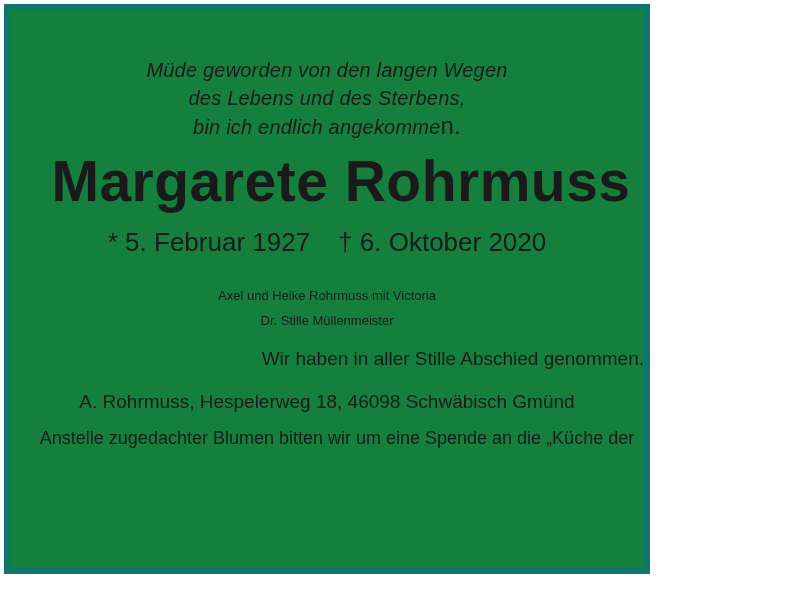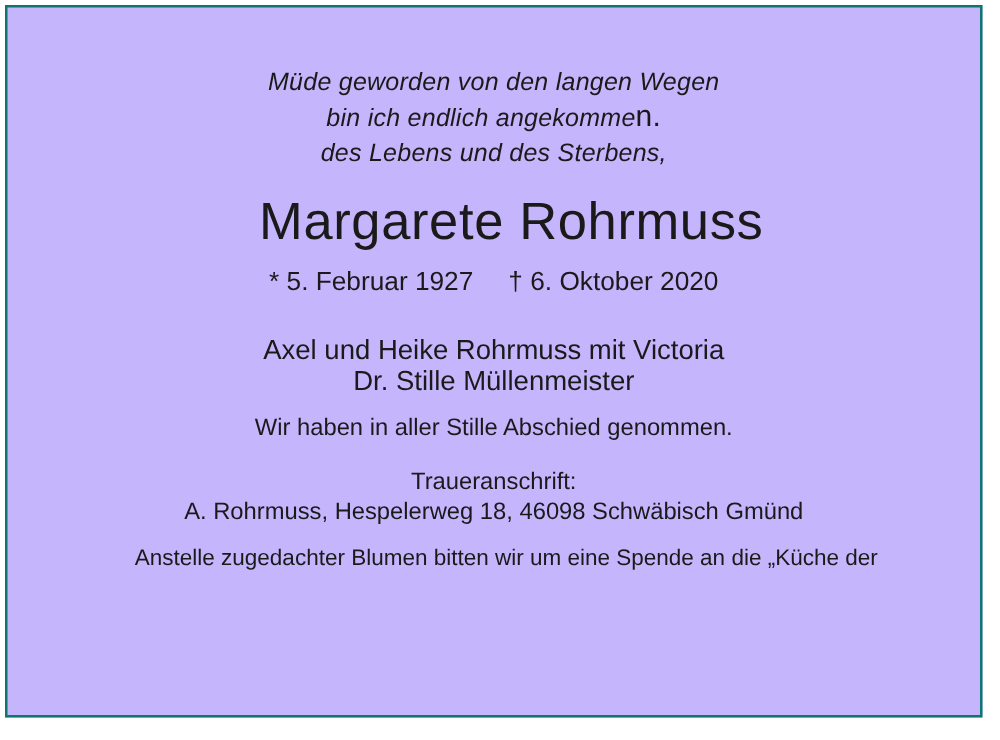--- a/index.html
+++ b/index.html
@@ -9,71 +9,72 @@
     height: 592px;
     background: #ffffff;
     font-family: "Liberation Sans", "DejaVu Sans", sans-serif;
     color: #1a1a1a;
     overflow: hidden;
   }
   .frame {
     position: absolute;
     left: 4px;
     top: 4px;
-    width: 782px;
+    width: 646px;
     height: 570px;
-    border: 2px solid #0f766e;
-    background: #c4b5fd;
+    border: 6px solid #0f766e;
+    background: #15803d;
     box-sizing: border-box;
   }
   .content {
     width: 100%;
     text-align: center;
     padding-top: 46px;
     box-sizing: border-box;
   }
   .verse {
     font-style: italic;
     font-size: 20px;
     line-height: 28px;
     letter-spacing: 0.2px;
   }
   .verse-end {
     font-style: normal;
     font-size: 24px;
   }
   .deceased-name {
-    font-size: 42px;
+    font-size: 57px;
     line-height: 48px;
     margin-top: 16px;
-    font-weight: 400;
+    font-weight: 700;
     letter-spacing: 0.5px;
     padding-left: 28px;
   }
   .maiden-name {
     font-size: 21px;
     line-height: 26px;
     margin-top: 4px;
   }
   .dates {
-    font-size: 21px;
+    font-size: 26px;
     line-height: 26px;
-    margin-top: 12px;
+    margin-top: 24px;
   }
   .dates .birth { margin-right: 14px; }
   .dates .death { margin-left: 14px; }
   .mourners {
-    font-size: 22px;
+    font-size: 13px;
     line-height: 25px;
     margin-top: 28px;
   }
   .farewell {
     font-size: 19px;
     line-height: 25px;
     margin-top: 13px;
+    text-align: right;
   }
   .condolence {
     font-size: 19px;
     line-height: 24px;
     margin-top: 19px;
   }
   .donation {
     font-size: 18px;
     line-height: 23px;
     margin-top: 13px;
@@ -81,40 +82,39 @@
   }
 </style>
 </head>
 <body>
 
 <div class="frame">
   <div class="content">
 
     <div class="verse">
       <div>Müde geworden von den langen Wegen</div>
+      <div>des Lebens und des Sterbens,</div>
       <div><span>bin ich endlich angekomme</span><span class="verse-end">n.</span></div>
-      <div>des Lebens und des Sterbens,</div>
     </div>
 
     <div class="deceased-name">Margarete Rohrmuss</div>
 
 
     <div class="dates">
       <span class="birth">* 5. Februar 1927</span><span class="death">† 6. Oktober 2020</span>
     </div>
 
     <div class="mourners">
       <div>Axel und Heike Rohrmuss mit Victoria</div>
       <div>Dr. Stille Müllenmeister</div>
     </div>
 
     <div class="farewell">Wir haben in aller Stille Abschied genommen.</div>
 
     <div class="condolence">
-      <div>Traueranschrift:</div>
       <div>A. Rohrmuss, Hespelerweg 18, 46098 Schwäbisch Gmünd</div>
     </div>
 
     <div class="donation">
       <div>Anstelle zugedachter Blumen bitten wir um eine Spende an die „Küche der</div>
     </div>
 
   </div>
 </div>
 

